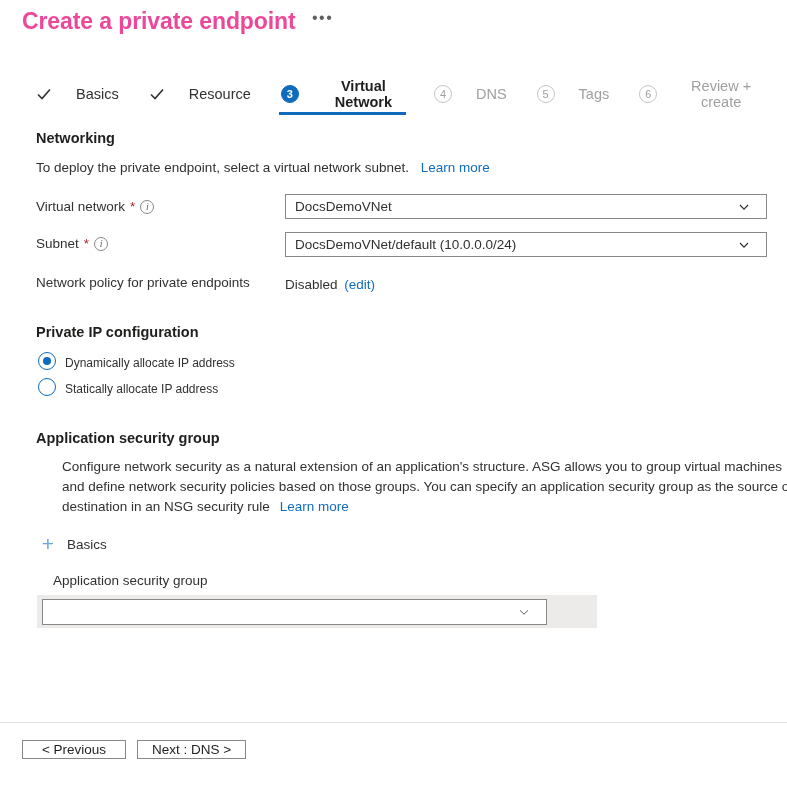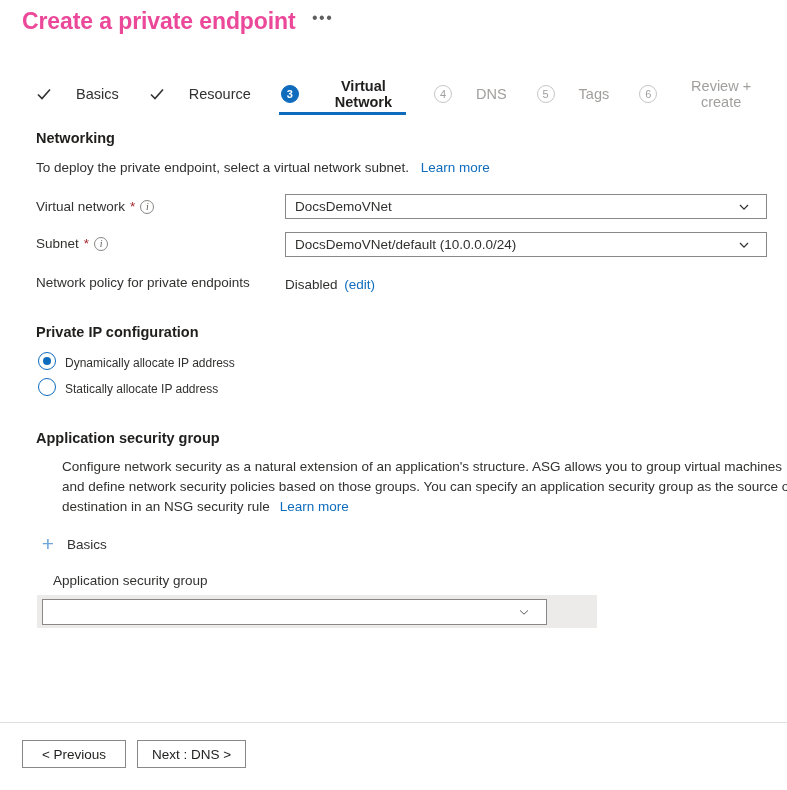--- a/index.html
+++ b/index.html
@@ -270,21 +270,21 @@
     position: absolute;
     display: flex;
     gap: 11px;
   }
   .btn {
     border: 1px solid #8a8886;
     background: #ffffff;
     color: #201f1e;
     font-size: 13.5px;
     font-family: "Liberation Sans", sans-serif;
-    height: 28px;
+    height: 19px;
     padding: 0 14px;
     min-width: 104px;
     cursor: pointer;
     box-sizing: border-box;
     display: flex;
     align-items: center;
     justify-content: center;
   }
 </style>
 </head>

